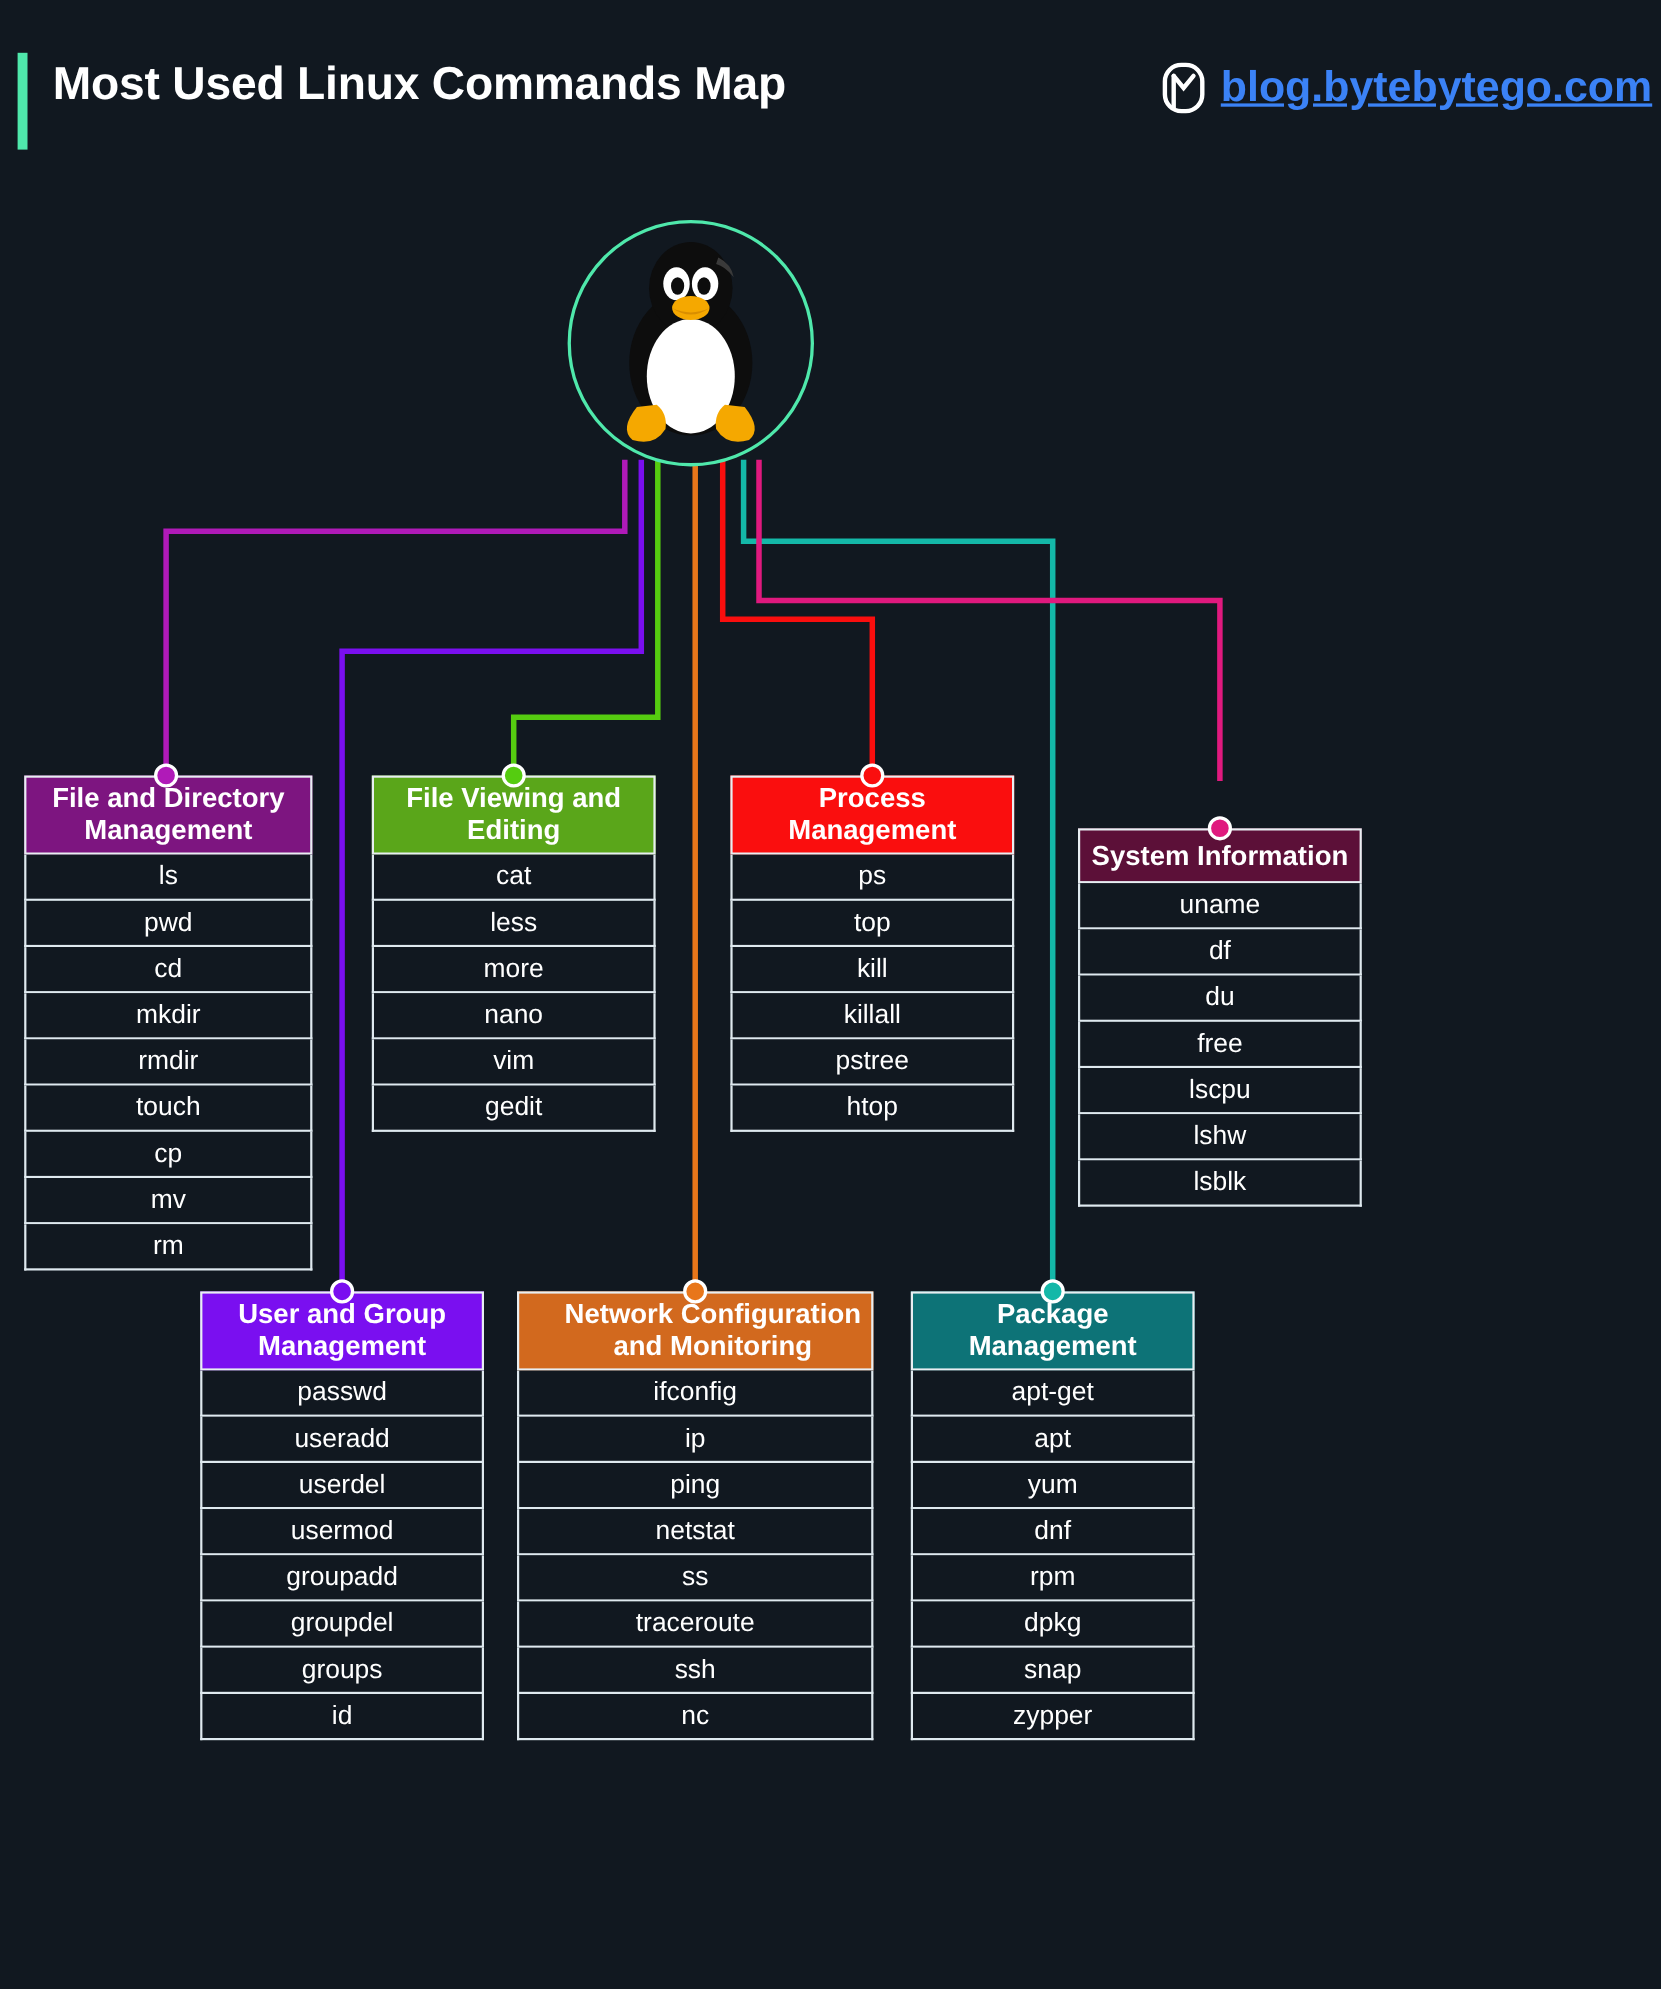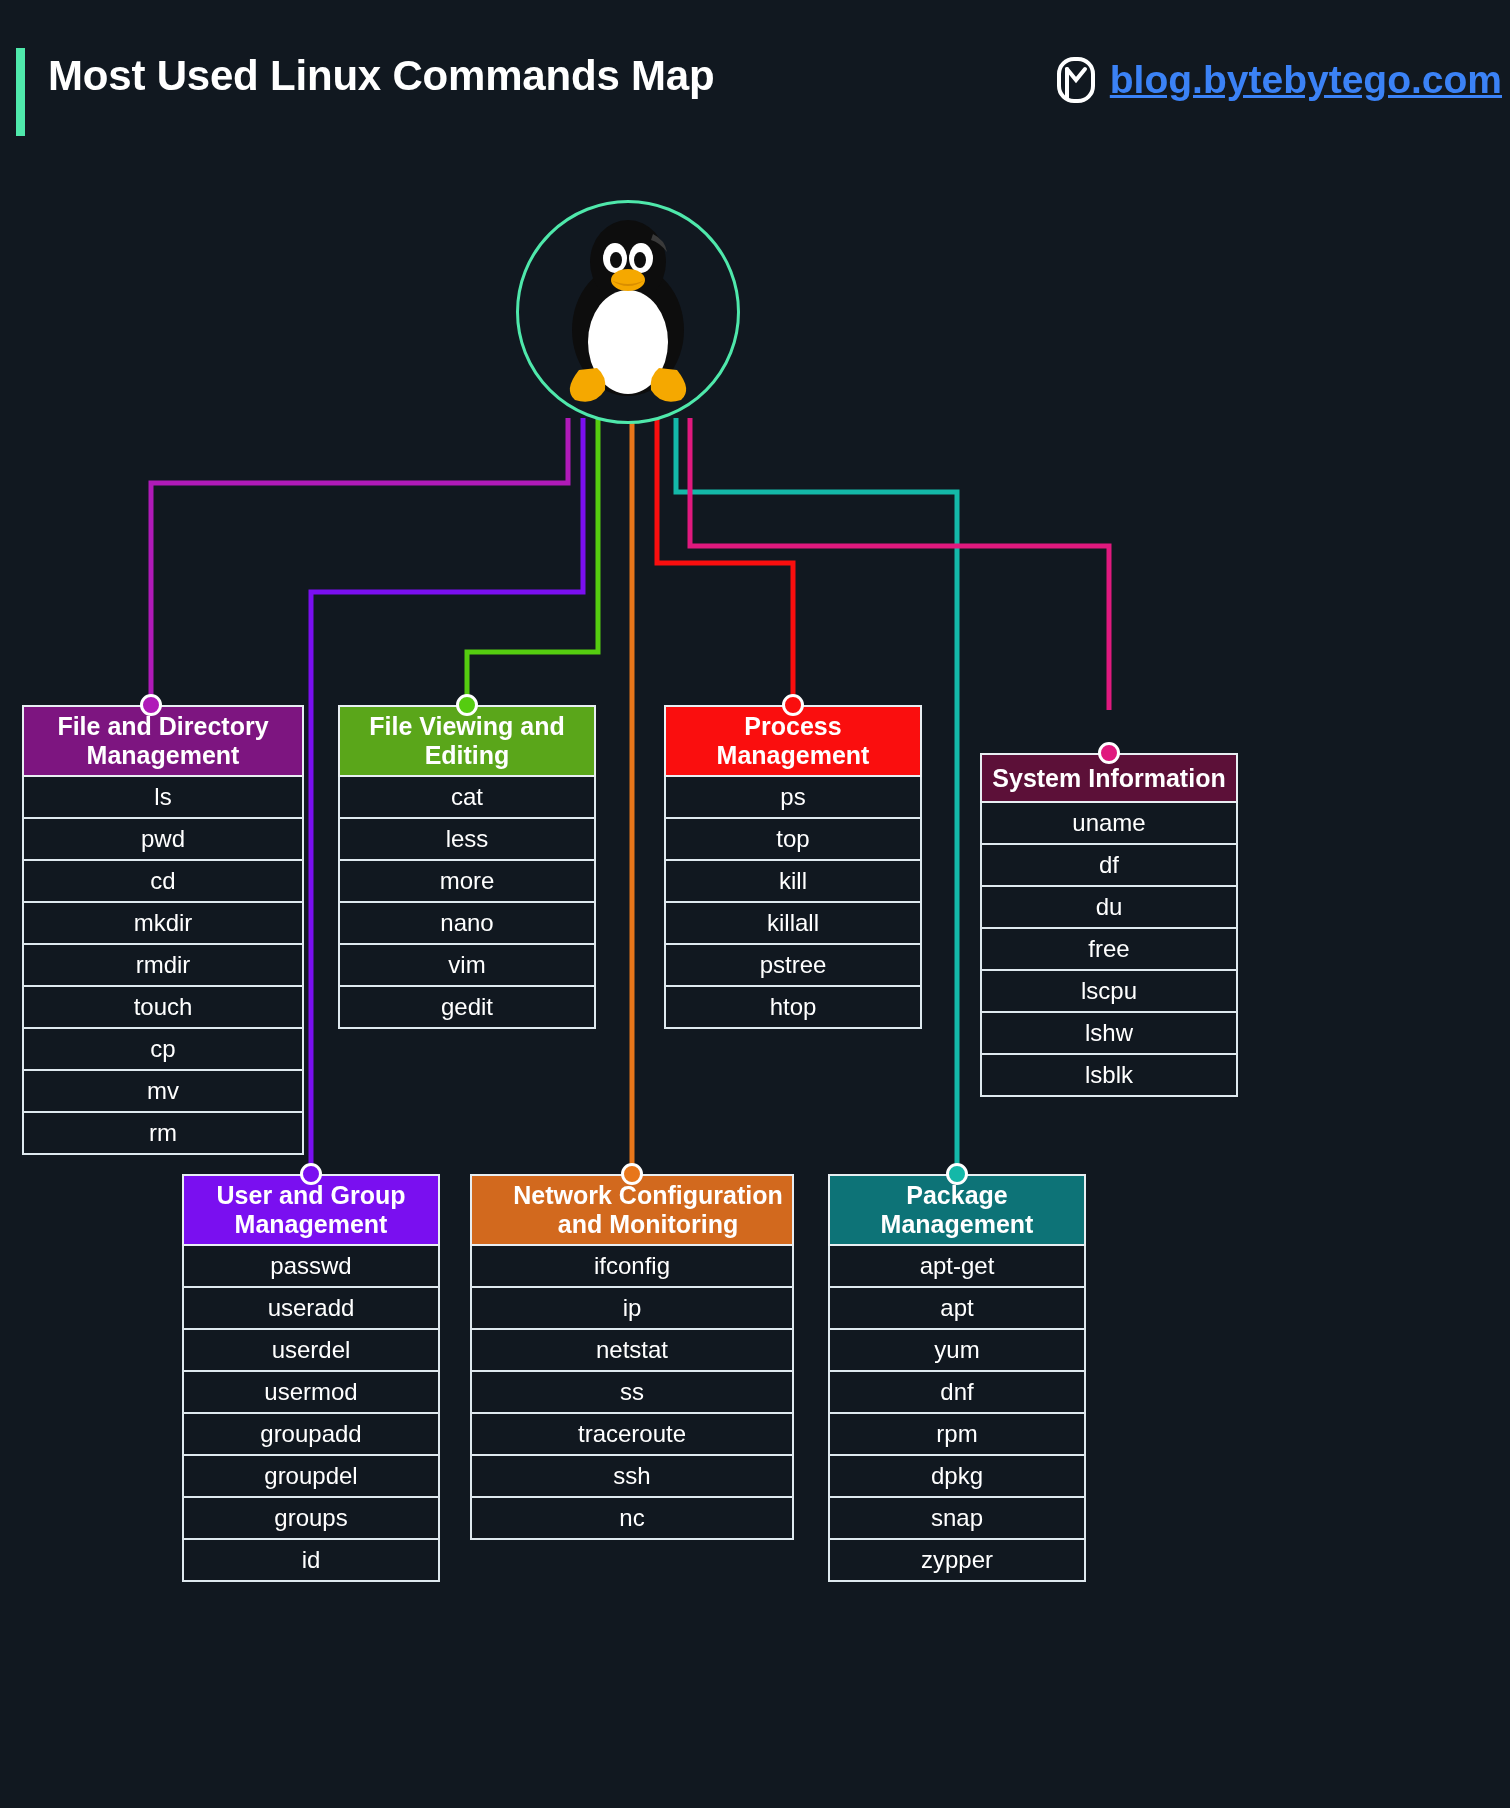--- a/index.html
+++ b/index.html
@@ -109,21 +109,21 @@
     <ellipse cx="67" cy="42" rx="6" ry="8" fill="#0d0d0d"></ellipse>
     <ellipse cx="91" cy="42" rx="6" ry="8" fill="#0d0d0d"></ellipse>
     <ellipse cx="79" cy="62" rx="17" ry="11" fill="#f5a800"></ellipse>
     <path d="M62 62 Q79 74 96 62 Q79 70 62 62 Z" fill="#d98e00"></path>
     <path d="M30 152 Q14 172 26 182 Q46 188 56 172 Q58 158 48 150 Z" fill="#f5a800"></path>
     <path d="M128 152 Q144 172 132 182 Q112 188 102 172 Q100 158 110 150 Z" fill="#f5a800"></path>
     <path d="M104 16 Q116 22 118 34 Q110 24 102 22 Z" fill="#3a3a3a"></path>
   </svg>
 
   <div id="cards">
-      <div class="card" style="left: 22px; top: 705px; width: 282px;">
+      <div class="card" style="left: 22px; top: 705px; width: 262px;">
         <div class="card-header h2" style="background: rgb(125, 21, 128);">File and Directory Management</div>
         <div class="cmd-row">ls</div>
         <div class="cmd-row">pwd</div>
         <div class="cmd-row">cd</div>
         <div class="cmd-row">mkdir</div>
         <div class="cmd-row">rmdir</div>
         <div class="cmd-row">touch</div>
         <div class="cmd-row">cp</div>
         <div class="cmd-row">mv</div>
         <div class="cmd-row">rm</div>
@@ -169,20 +169,21 @@
         <div class="cmd-row">groupadd</div>
         <div class="cmd-row">groupdel</div>
         <div class="cmd-row">groups</div>
         <div class="cmd-row">id</div>
         <div class="node-dot" style="background: rgb(122, 15, 240); left: 129px; top: 0px;"></div>
       </div>
       <div class="card" style="left: 470px; top: 1174px; width: 324px;">
         <div class="card-header h2" style="background: rgb(210, 105, 30); padding-left: 40px;">Network Configuration and Monitoring</div>
         <div class="cmd-row">ifconfig</div>
         <div class="cmd-row">ip</div>
+        <div class="cmd-row">ping</div>
         <div class="cmd-row">netstat</div>
         <div class="cmd-row">ss</div>
         <div class="cmd-row">traceroute</div>
         <div class="cmd-row">ssh</div>
         <div class="cmd-row">nc</div>
         <div class="node-dot" style="background: rgb(232, 118, 26); left: 162px; top: 0px;"></div>
       </div>
       <div class="card" style="left: 828px; top: 1174px; width: 258px;">
         <div class="card-header h2" style="background: rgb(13, 115, 119);">Package Management</div>
         <div class="cmd-row">apt-get</div>

